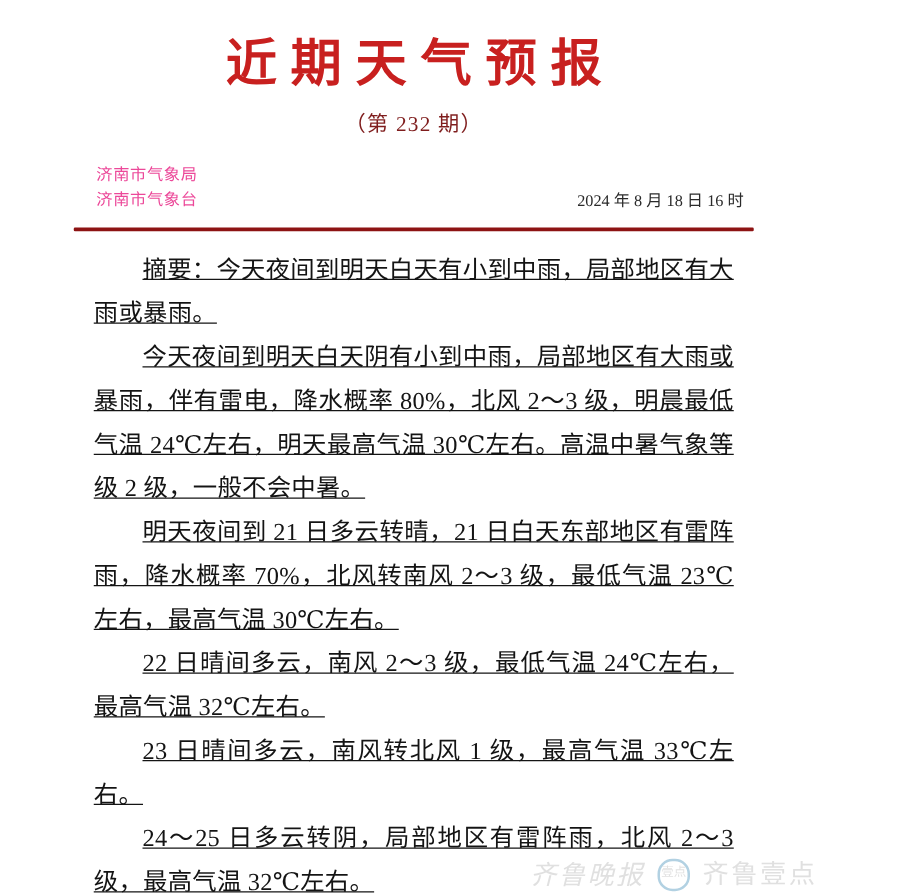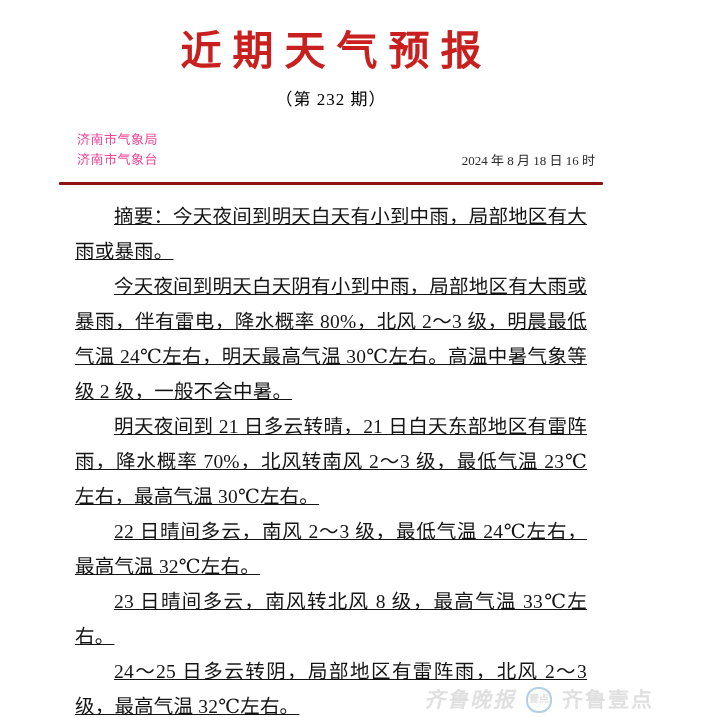--- a/index.html
+++ b/index.html
@@ -37,21 +37,21 @@
     color: #c8201f;
     letter-spacing: 11px;
     text-indent: 11px;
     margin: 0;
   }
   .doc-issue {
     margin: 12px 0 0 0;
     font-size: 17px;
     line-height: 24px;
     letter-spacing: 1px;
-    color: #000000;
+    color: #7f1d1d;
   }
 
   
   .meta-block {
     position: relative;
     margin: 18px auto 0 auto;
     width: 528px;
     height: 46px;
   }
   .issuer {
@@ -108,21 +108,20 @@
   .watermark {
     position: absolute;
     right: 8px;
     bottom: 4px;
     display: flex;
     align-items: flex-end;
     gap: 10px;
     opacity: 0.30;
     pointer-events: none;
     user-select: none;
-    font-weight: bold;
   }
   .wm-logo {
     width: 22px;
     height: 22px;
     border: 2px solid #0369a1;
     border-radius: 12px;
     font-size: 10px;
     line-height: 20px;
     text-align: center;
     color: #9a9a9a;
@@ -161,21 +160,21 @@
 
   <div class="rule-wrap">
     <div class="red-rule"></div>
   </div>
 
   <div class="body-text">
     <p>摘要：今天夜间到明天白天有小到中雨，局部地区有大雨或暴雨。</p>
     <p>今天夜间到明天白天阴有小到中雨，局部地区有大雨或暴雨，伴有雷电，降水概率 80%，北风 2～3 级，明晨最低气温 24℃左右，明天最高气温 30℃左右。高温中暑气象等级 2 级，一般不会中暑。</p>
     <p>明天夜间到 21 日多云转晴，21 日白天东部地区有雷阵雨，降水概率 70%，北风转南风 2～3 级，最低气温 23℃左右，最高气温 30℃左右。</p>
     <p>22 日晴间多云，南风 2～3 级，最低气温 24℃左右，最高气温 32℃左右。</p>
-    <p>23 日晴间多云，南风转北风 8 级，最高气温 33℃左右。</p>
+    <p>23 日晴间多云，南风转北风 1 级，最高气温 33℃左右。</p>
     <p>24～25 日多云转阴，局部地区有雷阵雨，北风 2～3 级，最高气温 32℃左右。</p>
 
   </div>
 
   <div class="watermark">
     <span class="wm-text script">齐鲁晚报</span>
     <span class="wm-logo">壹点</span>
     <span class="wm-text">齐鲁壹点</span>
   </div>
 

